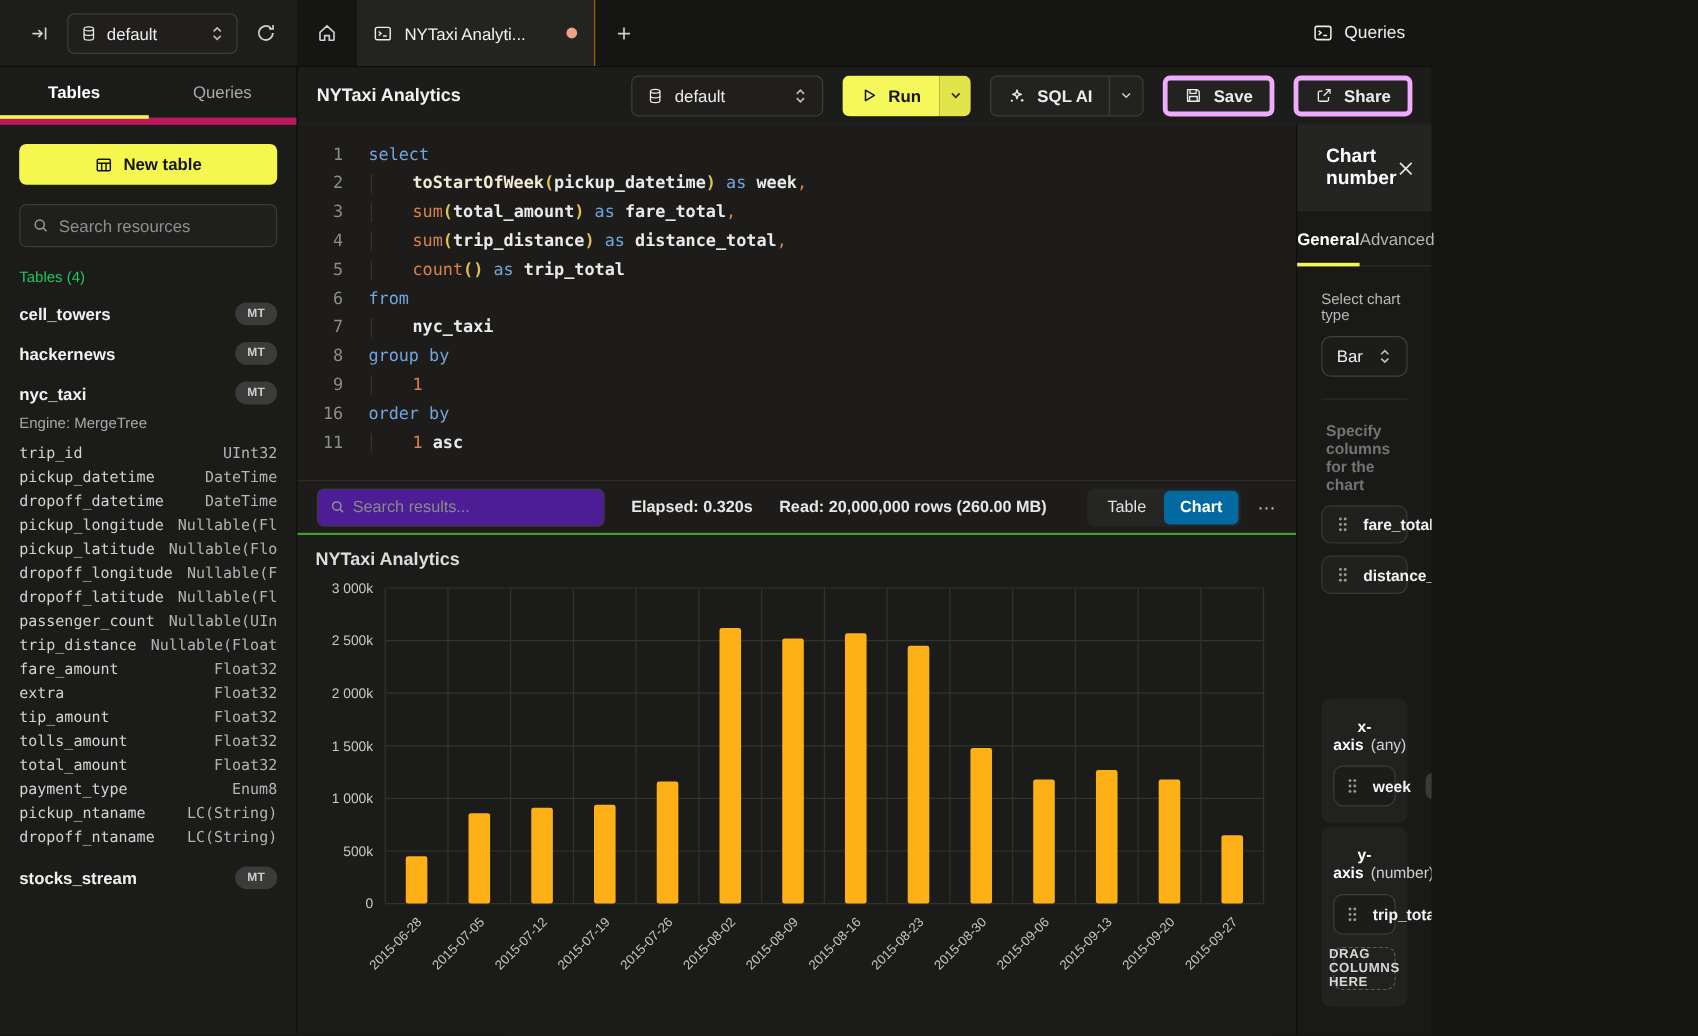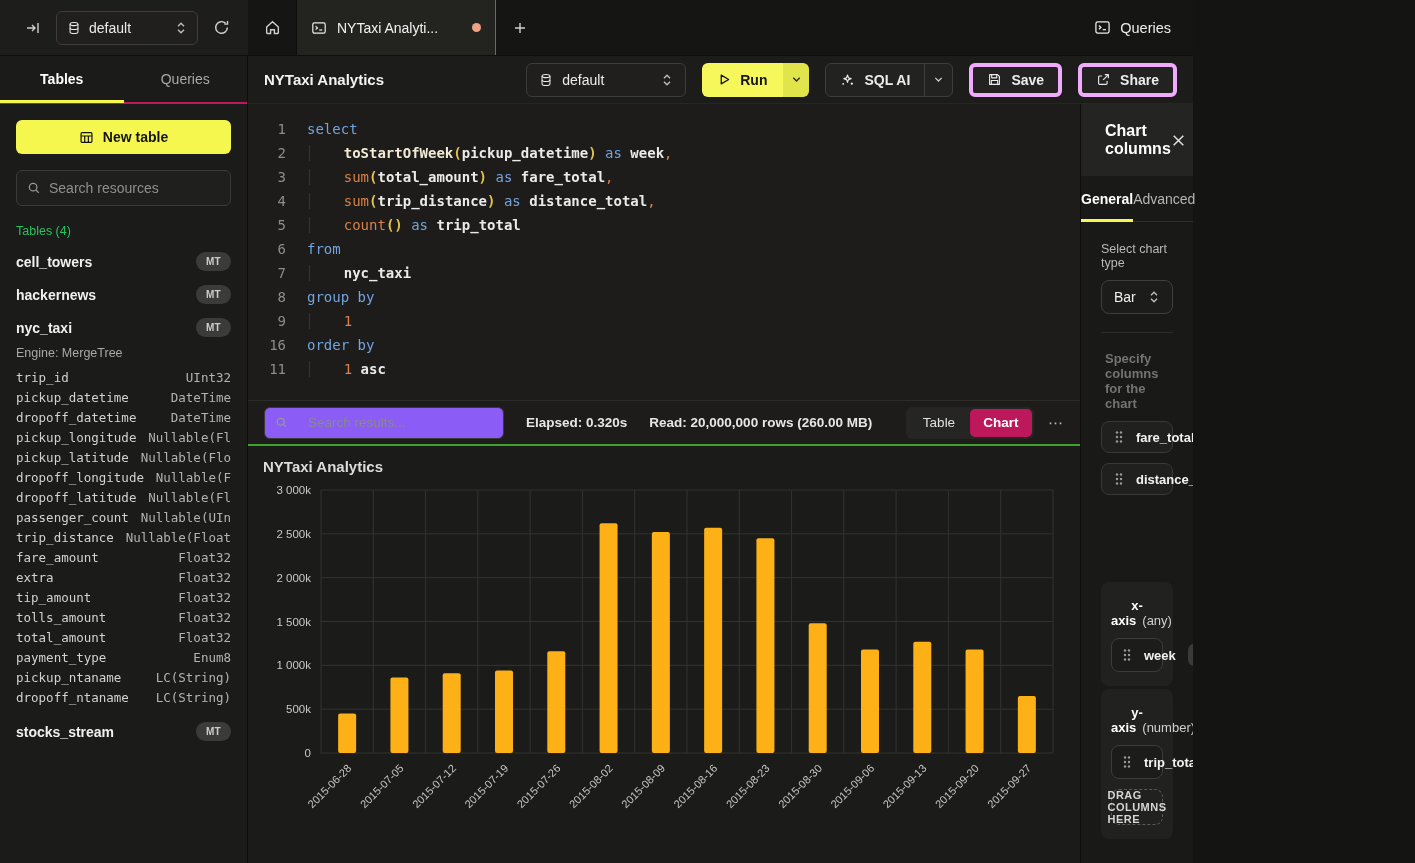--- a/index.html
+++ b/index.html
@@ -30,21 +30,21 @@
   .split { display:flex; align-items:stretch; height:34px; border-radius:6px; overflow:hidden; }
   .run-main { display:flex; align-items:center; gap:9px; background:#f6f75a; color:#161616; font-size:14px; font-weight:700; padding:0 16px; cursor:pointer; }
   .run-caret { display:flex; align-items:center; justify-content:center; width:26px; background:#e2e44c; color:#2a2a12; cursor:pointer; }
   .dark-btn { display:flex; align-items:center; gap:9px; background:#222220; border:4px solid #f0abfc; color:#ececec; font-size:14px; font-weight:600; padding:0 14px; height:34px; border-radius:6px; cursor:pointer; }
   .splitdark { display:flex; align-items:stretch; height:34px; border:1px solid #3d3d3a; border-radius:6px; background:#222220; overflow:hidden; }
   .splitdark .main { display:flex; align-items:center; gap:9px; padding:0 14px; font-size:14px; font-weight:600; cursor:pointer; }
   .splitdark .caret { display:flex; align-items:center; justify-content:center; width:28px; border-left:1px solid #3d3d3a; color:#cfcfcf; cursor:pointer; }
 
   
   .sidebar { position:absolute; left:0; top:56px; bottom:0; width:248px; background:#1b1b19; border-right:1px solid #0d0d0b; display:flex; flex-direction:column; }
-  .side-tabs { height:48px; display:flex; border-bottom:2px solid #be185d; flex:none; }
+  .side-tabs { height:48px; display:flex; border-bottom:6px solid #be185d; flex:none; }
   .side-tab { flex:1; display:flex; align-items:center; justify-content:center; font-size:14px; color:#a9a9a9; cursor:pointer; position:relative; }
   .side-tab.active { color:#ffffff; font-weight:700; }
   .side-tab.active::after { content:""; position:absolute; left:0; right:0; bottom:-1px; height:3px; background:#f6f74e; }
   .side-body { flex:1; overflow:hidden; padding:16px; }
   .new-table-btn { width:100%; height:34px; background:#f6f74e; border:none; border-radius:6px; color:#141414; font-size:14px; font-weight:700; display:flex; align-items:center; justify-content:center; gap:9px; cursor:pointer; font-family:inherit; }
   .search-box { margin-top:16px; display:flex; align-items:center; gap:8px; height:36px; border:1px solid #3a3a37; border-radius:6px; background:#1f1f1d; padding:0 10px; color:#8f8f8f; }
   .search-box input { flex:1; background:transparent; border:none; outline:none; color:#e5e5e5; font-size:14px; font-family:inherit; min-width:0; }
   .search-box input::placeholder { color:#8f8f8f; }
   .section-label { margin-top:18px; font-size:12.5px; color:#22c55e; }
   .table-row { display:flex; align-items:center; margin-top:14px; cursor:pointer; }
@@ -67,27 +67,27 @@
   .tk-agg { color:#d8824a; }
   .tk-id { color:#eaeaea; font-weight:700; }
   .tk-par { color:#e2c14d; font-weight:700; }
   .tk-pun { color:#d8824a; }
   .tk-num { color:#d8824a; }
   .tk-pl { color:#dcdcdc; }
   .tk-ws { border-left:1px solid #35352f; margin-left:2px; }
 
   
   .results-bar { height:44px; flex:none; border-top:1px solid #2b2b28; display:flex; align-items:center; padding:0 16px; gap:0; }
-  .results-search { display:flex; align-items:center; gap:20px; width:240px; height:32px; border:1px solid #3a3a37; border-radius:6px; background:#8b5cf6; padding:0 10px; color:#8a8a8a; }
+  .results-search { display:flex; align-items:center; gap:6px; width:240px; height:32px; border:1px solid #3a3a37; border-radius:6px; background:#4c1d95; padding:0 10px; color:#8a8a8a; }
   .results-search input { flex:1; background:transparent; border:none; outline:none; color:#e5e5e5; font-size:13.5px; font-family:inherit; min-width:0; }
   .results-search input::placeholder { color:#8a8a8a; }
   .stat { font-size:13.5px; color:#e6e6e6; font-weight:600; margin-left:22px; white-space:nowrap; }
   .view-toggle { margin-left:auto; display:flex; background:#252523; border-radius:6px; padding:2px; }
   .view-btn { min-width:62px; height:28px; display:flex; align-items:center; justify-content:center; font-size:13.5px; color:#e0e0e0; border-radius:5px; cursor:pointer; padding:0 12px; }
-  .view-btn.active { background:#be185d; color:#ffffff; font-weight:700; }
+  .view-btn.active { background:#0369a1; color:#ffffff; font-weight:700; }
   .more-btn { margin-left:14px; color:#bbbbbb; font-size:15px; letter-spacing:1px; cursor:pointer; }
 
   .green-line { height:2px; background:#3da12c; flex:none; }
 
   
   .chart-panel { flex:1; background:#1b1b19; position:relative; overflow:hidden; }
   .chart-title { position:absolute; left:15px; top:12px; font-size:15px; font-weight:600; color:#dcdcdc; }
   .chart-svg-wrap { position:absolute; inset:0; }
 
   
@@ -481,21 +481,21 @@
             <text transform="translate(731.5714285714286,323) rotate(-45)" text-anchor="end" fill="#c6c6c6" font-size="11" font-family="Liberation Sans, sans-serif">2015-09-20</text>
             <rect x="769.8571428571429" y="250.01666666666665" width="18" height="56.983333333333334" rx="2" fill="#fdb117"></rect>
             <text transform="translate(783.8571428571429,323) rotate(-45)" text-anchor="end" fill="#c6c6c6" font-size="11" font-family="Liberation Sans, sans-serif">2015-09-27</text>
           </svg>
         </div>
     </div>
   </div>
 
   <div class="right-panel">
     <div class="rp-header">
-      <span class="rp-title">Chart columns</span>
+      <span class="rp-title">Chart number</span>
       <span class="rp-close">
         <svg width="15" height="15" viewBox="0 0 14 14" fill="none" stroke="currentColor" stroke-width="1.4">
             <path d="M2.5 2.5l9 9M11.5 2.5l-9 9"></path>
           </svg>
       </span>
     </div>
     <div class="rp-tabs">
       <div class="rp-tab active">General</div>
       <div class="rp-tab">Advanced</div>
     </div>

